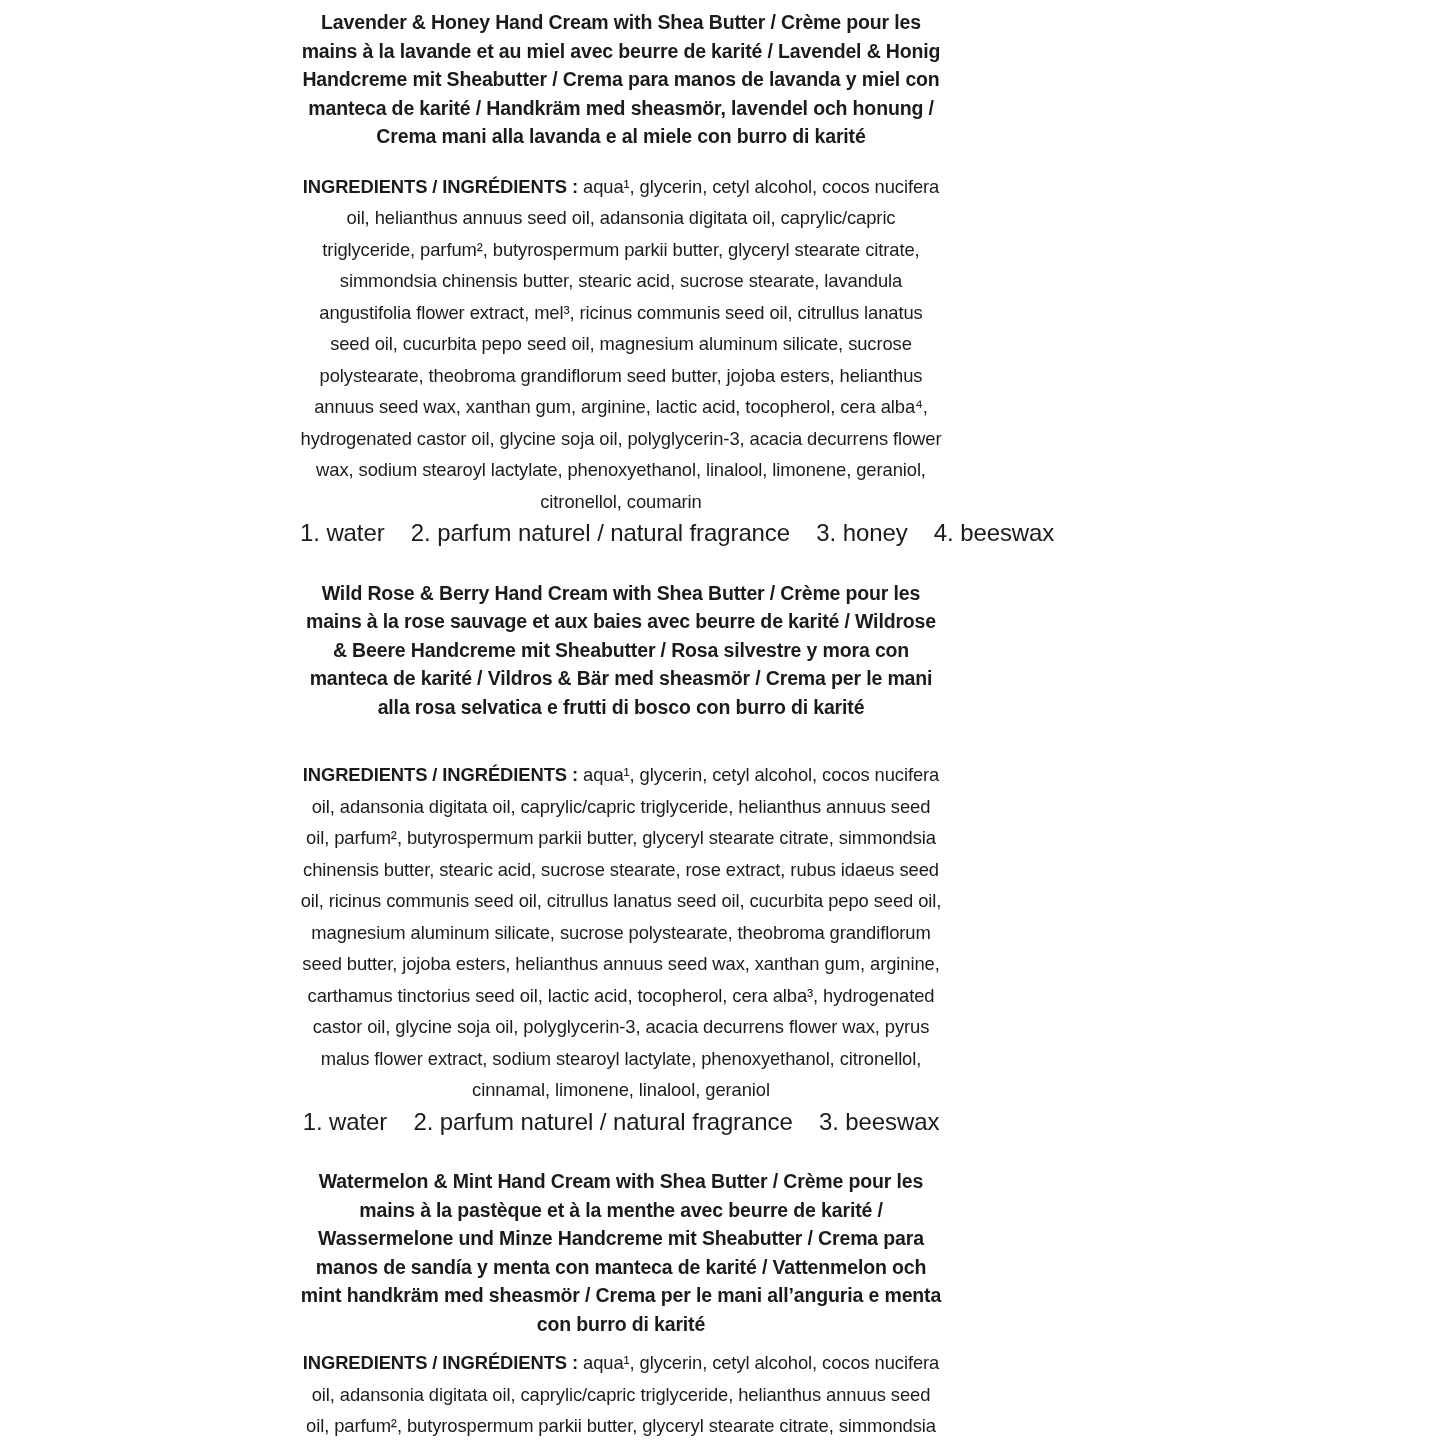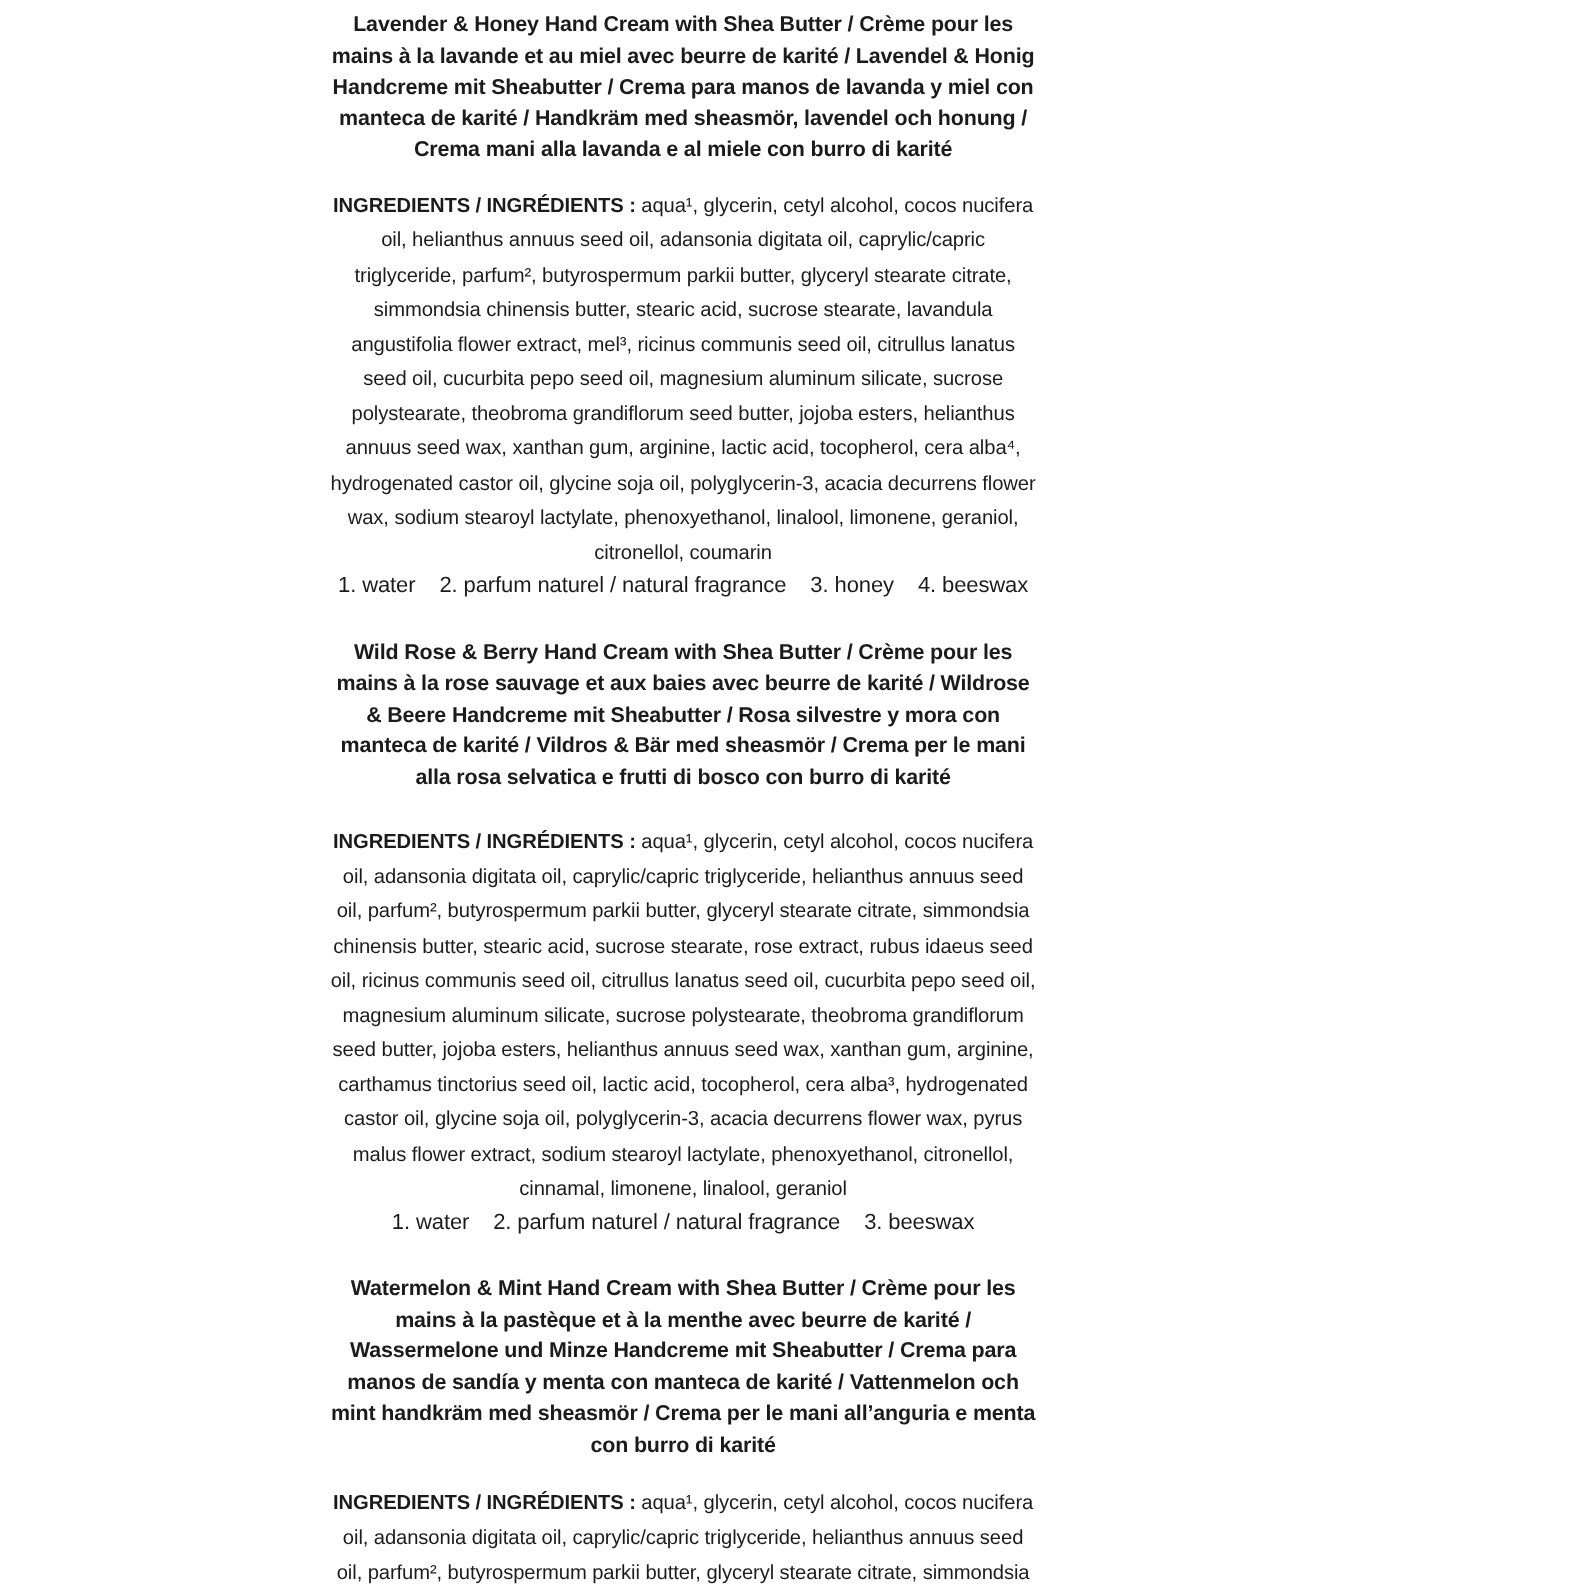--- a/index.html
+++ b/index.html
@@ -48,26 +48,26 @@
     line-height: 31.5px;
     letter-spacing: -0.1px;
     margin: 0 auto;
     max-width: 838px;
   }
   .ingredients .lead {
     font-weight: bold;
   }
   .block-1 .title { margin-bottom: 20px; }
   .block-1 .ingredients { max-width: 840px; }
-  .block-2 .title { margin-bottom: 28px; }
+  .block-2 .title { margin-bottom: 38px; }
   .block-2 .ingredients { max-width: 818px; }
-  .block-3 .title { margin-bottom: 22px; }
+  .block-3 .title { margin-bottom: 9px; }
   .block-3 .ingredients { max-width: 800px; }
   .footnotes {
-    font-size: 20px;
+    font-size: 24px;
     line-height: 31.5px;
     letter-spacing: -0.1px;
     text-align: center;
     margin: 0 auto;
   }
   .footnotes span { white-space: pre; }
   .spacer-top { height: 2px; }
 </style>
 </head>
 <body>

